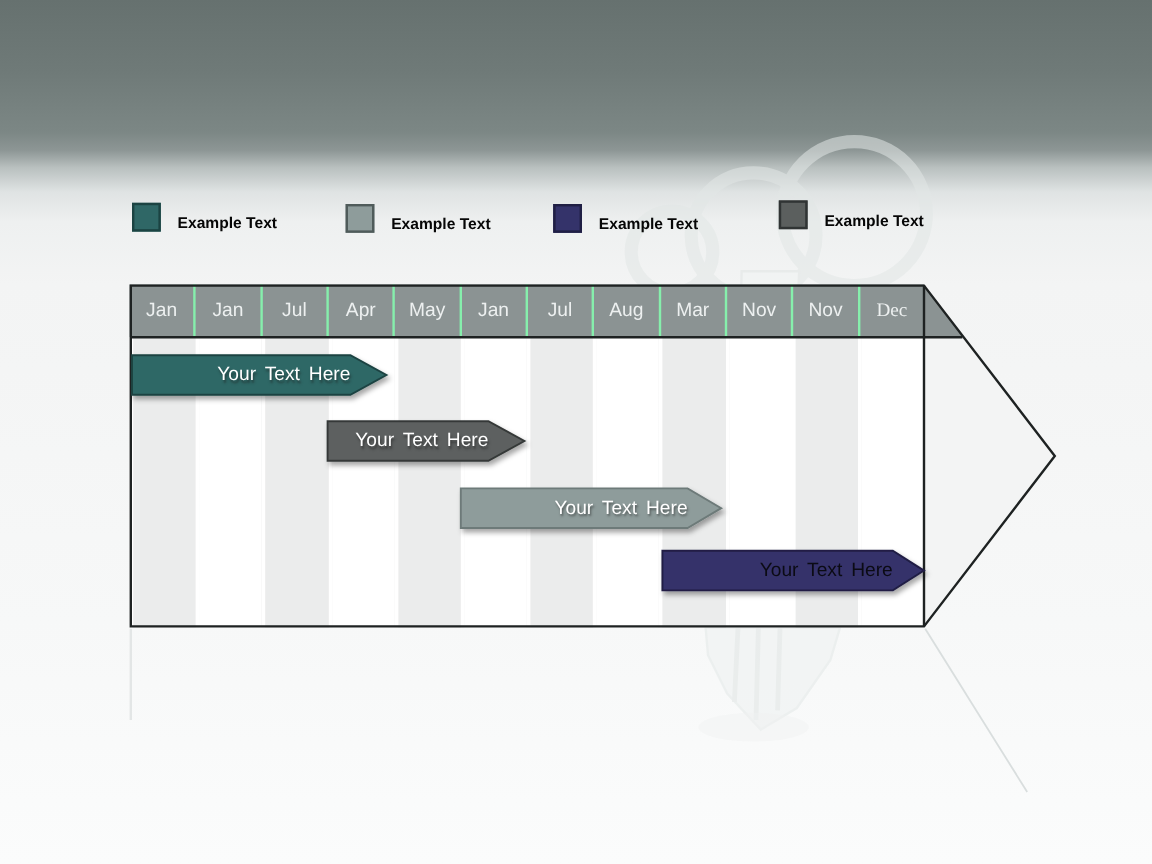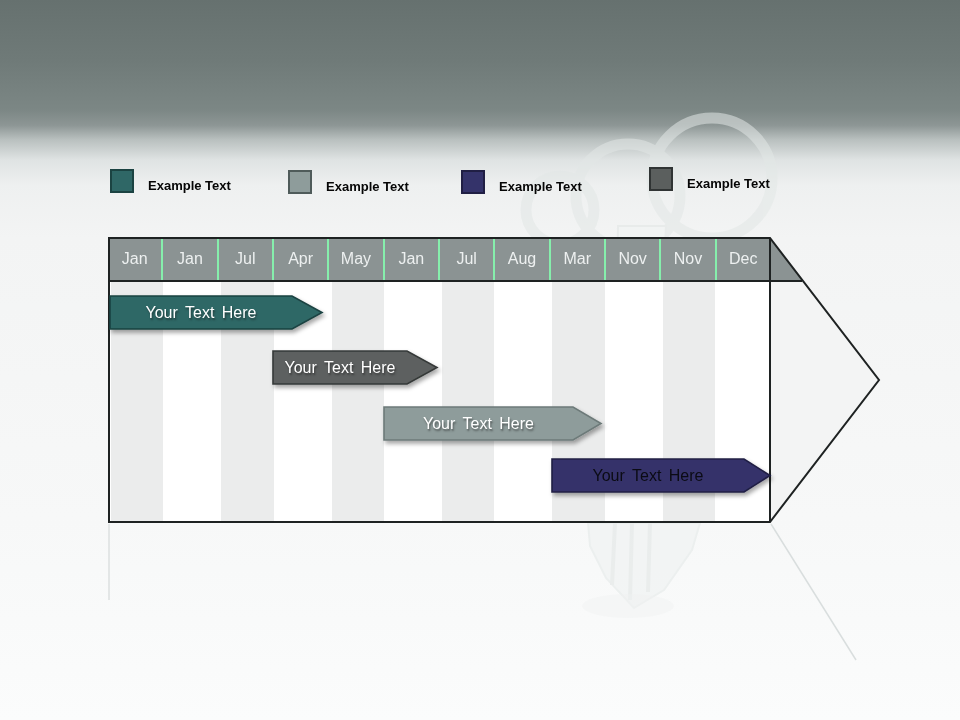--- a/index.html
+++ b/index.html
@@ -27,28 +27,28 @@
   .legend-item{position:absolute; display:flex; align-items:flex-end; height:24px;}
   .swatch{width:20px; height:20px; border:2px solid #333; flex:none;}
   .legend-label{margin-left:14px; font-size:13px; font-weight:700; color:#060606; white-space:nowrap;}
 
   .table-rect{position:absolute; left:108px; top:237px; width:662px; height:286px; z-index:1;}
   .hrow{display:flex; height:44px;}
   .hcell{
     flex:1; display:flex; align-items:center; justify-content:center;
     color:#edf0f0; font-size:16px; border-right:2px solid #86efac; box-sizing:border-box;
   }
-  .hcell:last-child{border-right:none;}
+  .hcell:last-child{border-right:none;font-family:Liberation Serif, serif;}
   .tbody{display:flex; height:242px;}
   .col{flex:1; box-sizing:border-box; background:#ffffff;}
   .col.striped{border-left:3px solid #fff; border-right:3px solid #fff;}
 
   .bar-label{
     position:absolute; z-index:4; height:33px; line-height:33px;
-    text-align:center; font-size:16px; word-spacing:3px; white-space:nowrap;
+    text-align:right; font-size:16px; word-spacing:3px; white-space:nowrap;
     color:#fff; text-shadow:1px 2px 2px rgba(25,25,25,.55);
   }
   .bar-label.dark-text{text-shadow:none;}
 </style>
 </head>
 <body>
 
 <div class="slide">
 
   <svg class="bg-art" width="960" height="720" viewBox="0 0 960 720">

